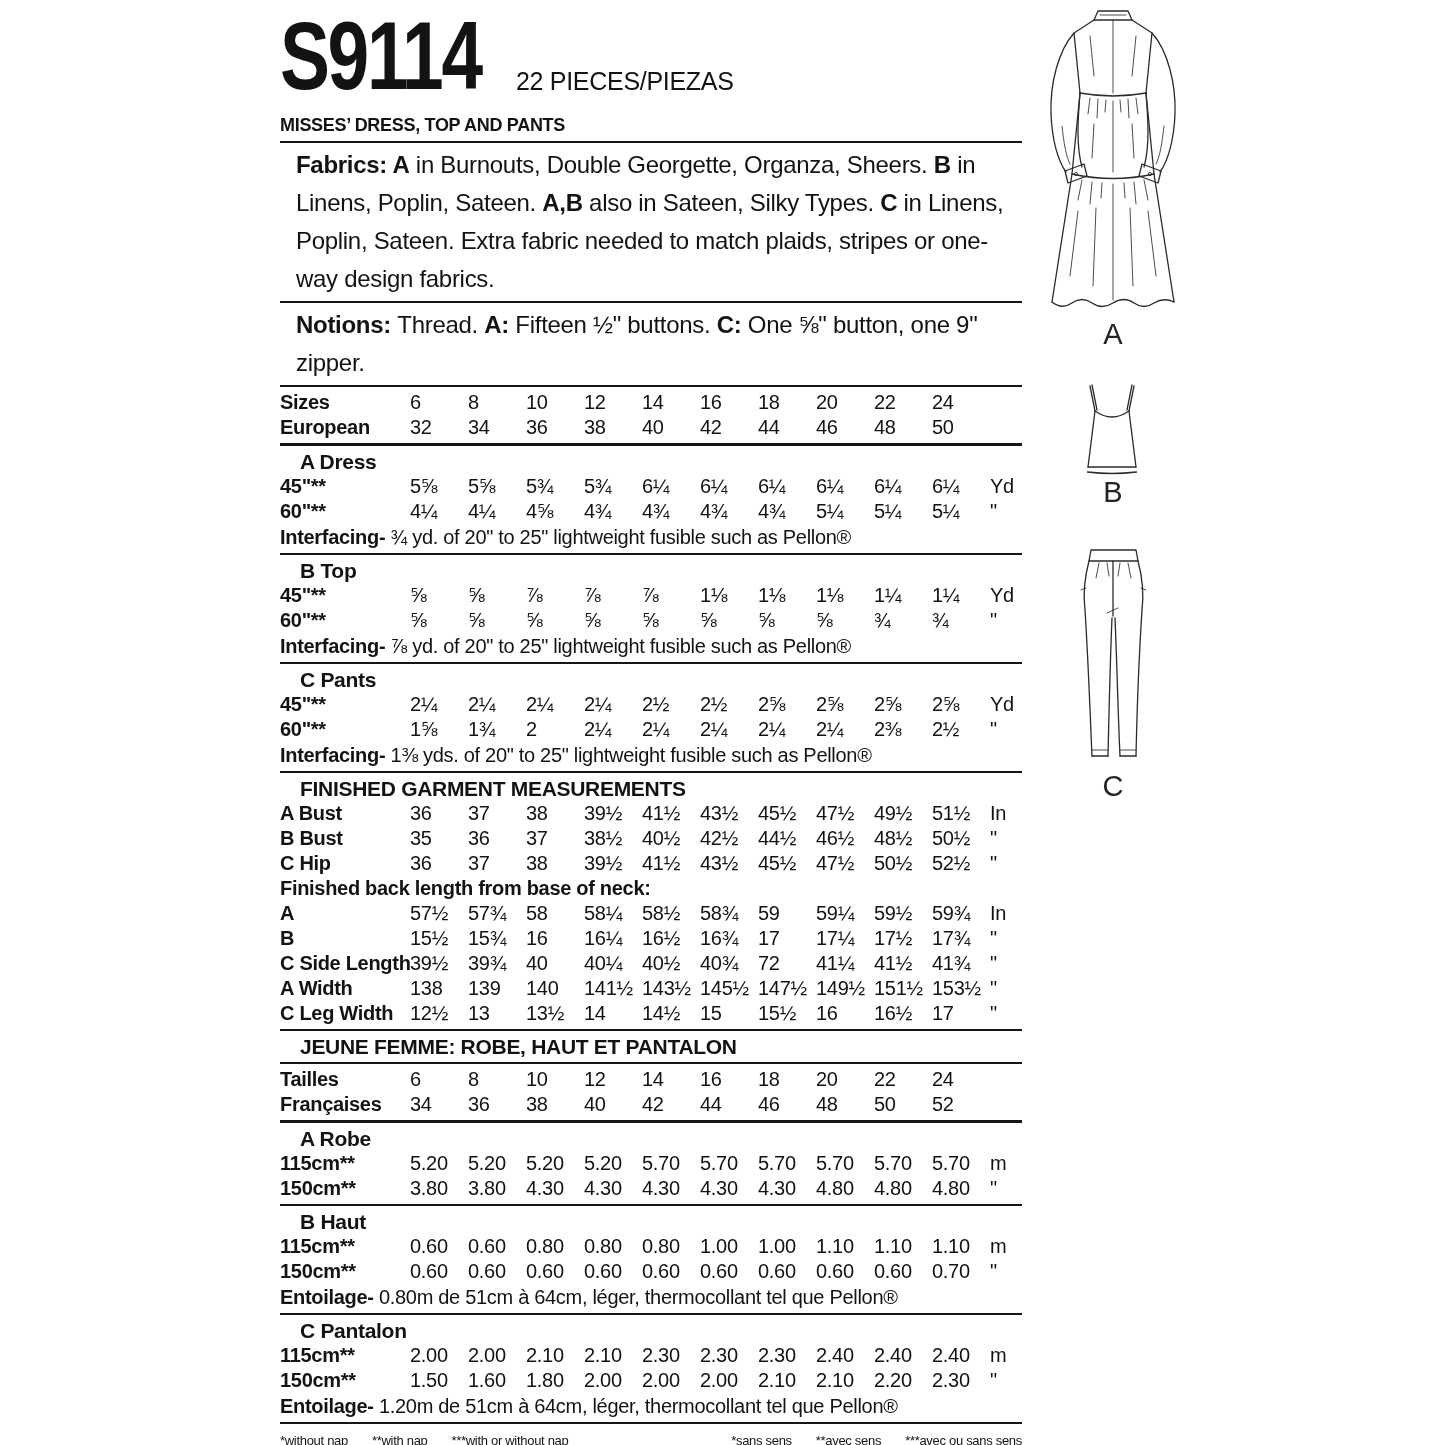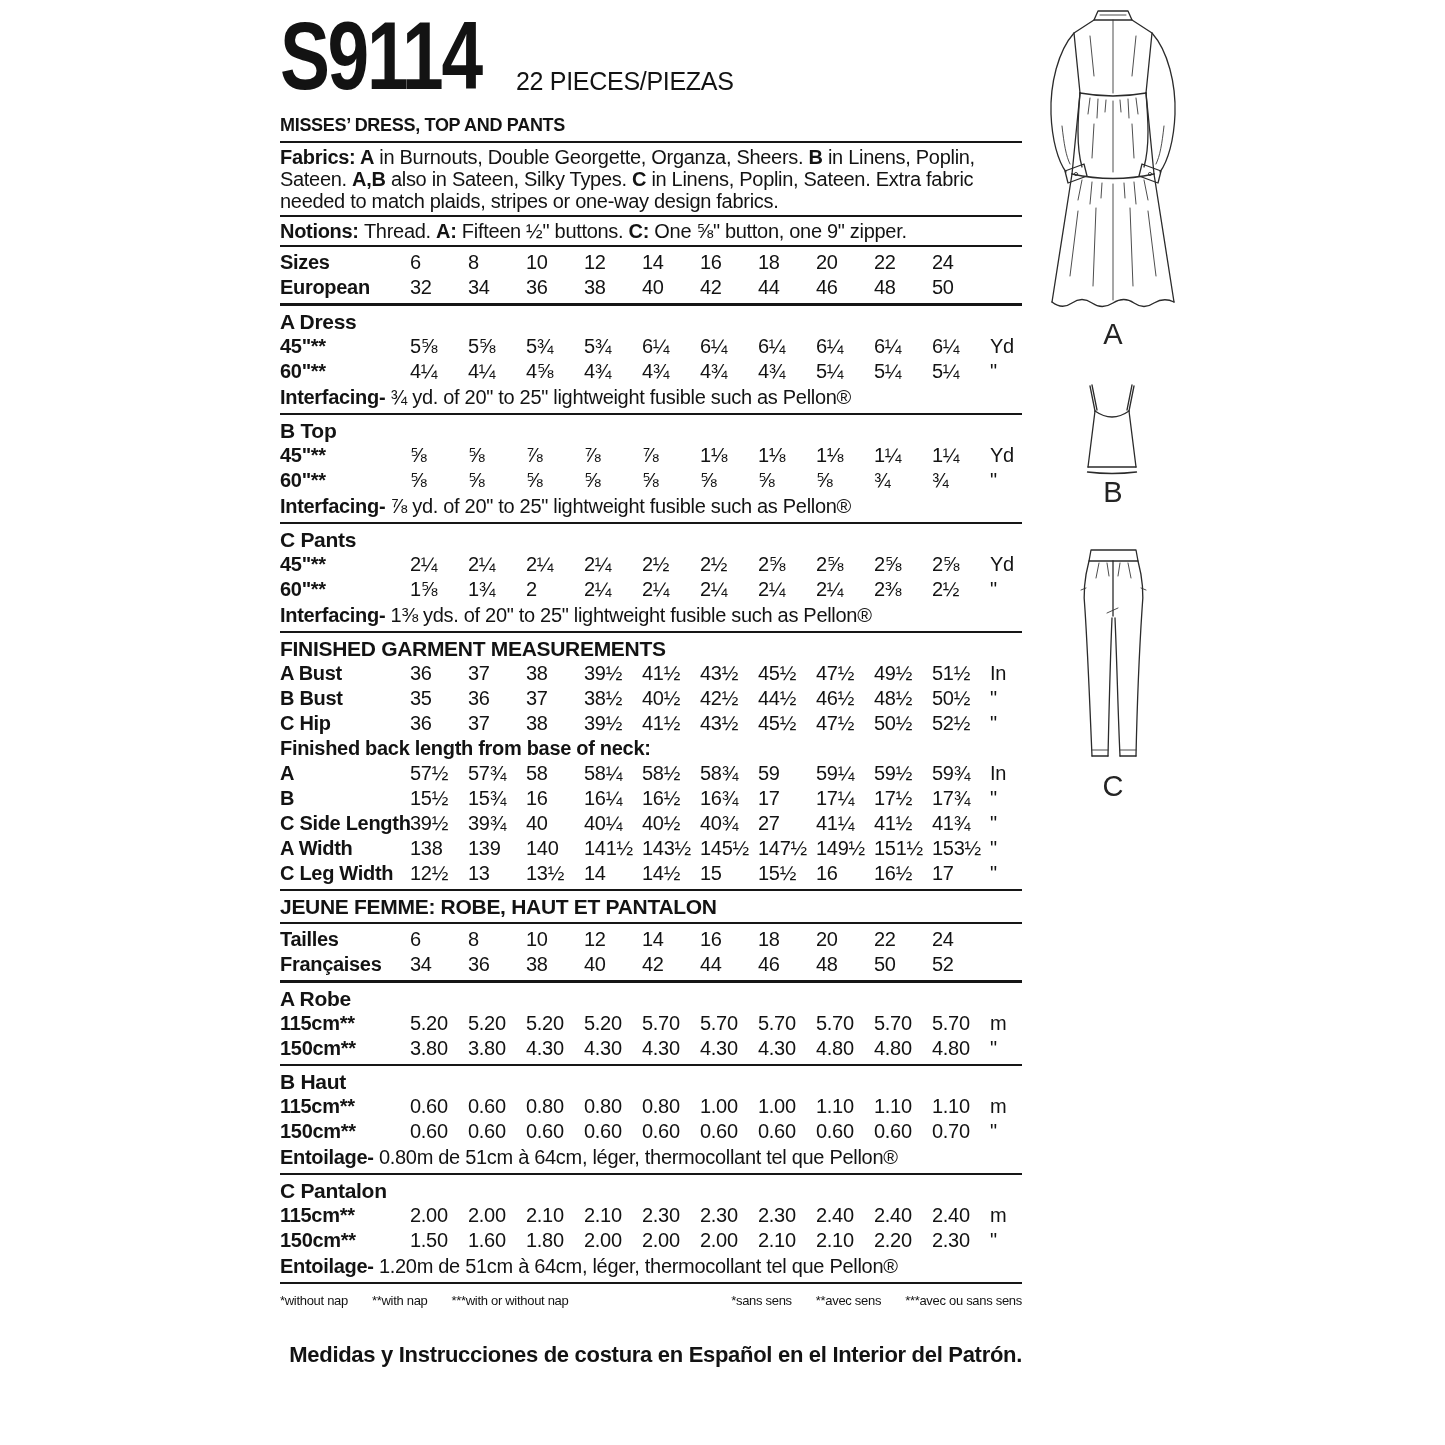--- a/index.html
+++ b/index.html
@@ -15,24 +15,24 @@
   .s-num{
     font-size:96px;font-weight:700;line-height:88px;display:inline-block;
     transform:scaleX(.78);transform-origin:left bottom;letter-spacing:-3px;width:215px;
   }
   .pieces{font-size:25px;line-height:30px;margin-left:21px;padding-bottom:4px;white-space:nowrap;}
 
   .doc-title{font-size:18px;font-weight:700;margin-top:12px;line-height:26px;}
   .rule{border-top:2px solid #161616;margin:3px 0;}
   .rule.thick{border-top:3px solid #161616;}
 
-  .para{font-size:20px;line-height:22px;margin:2px 0;}
+  .para{font-size:24px;line-height:38px;margin:2px 16px;}
   .b{font-weight:700;}
 
-  .sec-head{font-size:21px;font-weight:700;line-height:25px;margin-top:3px;}
+  .sec-head{font-size:21px;font-weight:700;line-height:25px;margin-top:3px;margin-left:20px;}
   .sub-head{font-size:20px;font-weight:700;line-height:25px;}
 
   .tbl{width:100%;}
   .trow{
     display:grid;grid-template-columns:130px repeat(10,58px) 1fr;
     font-size:20px;line-height:25px;align-items:baseline;
   }
   .tlabel{font-weight:700;white-space:nowrap;}
   .tcell{white-space:nowrap;}
   .tunit{white-space:nowrap;}
@@ -294,21 +294,21 @@
           <span class="tunit">"</span>
         </div>
         <div class="trow">
           <span class="tlabel">C Side Length</span>
           <span class="tcell">39½</span>
           <span class="tcell">39¾</span>
           <span class="tcell">40</span>
           <span class="tcell">40¼</span>
           <span class="tcell">40½</span>
           <span class="tcell">40¾</span>
-          <span class="tcell">27</span>
+          <span class="tcell">72</span>
           <span class="tcell">41¼</span>
           <span class="tcell">41½</span>
           <span class="tcell">41¾</span>
           <span class="tunit">"</span>
         </div>
         <div class="trow">
           <span class="tlabel">A Width</span>
           <span class="tcell">138</span>
           <span class="tcell">139</span>
           <span class="tcell">140</span>

